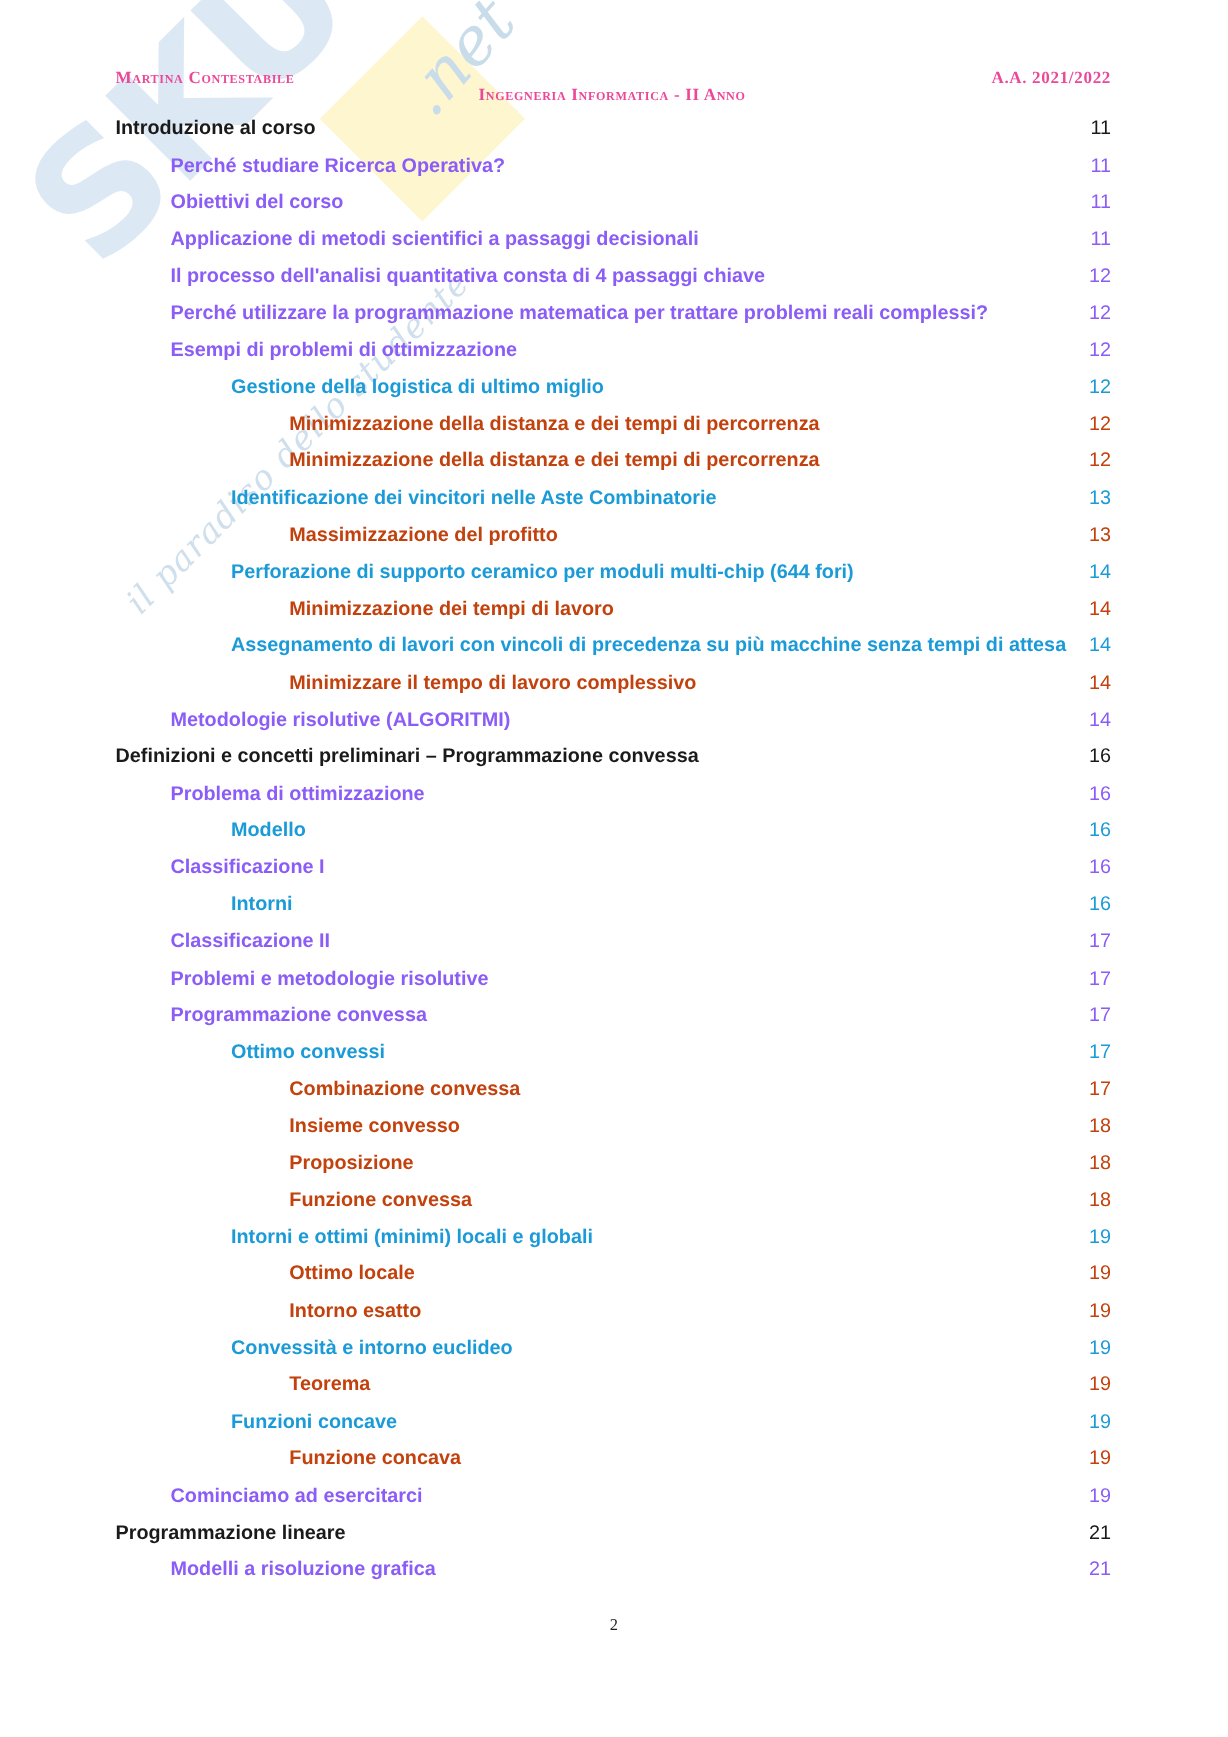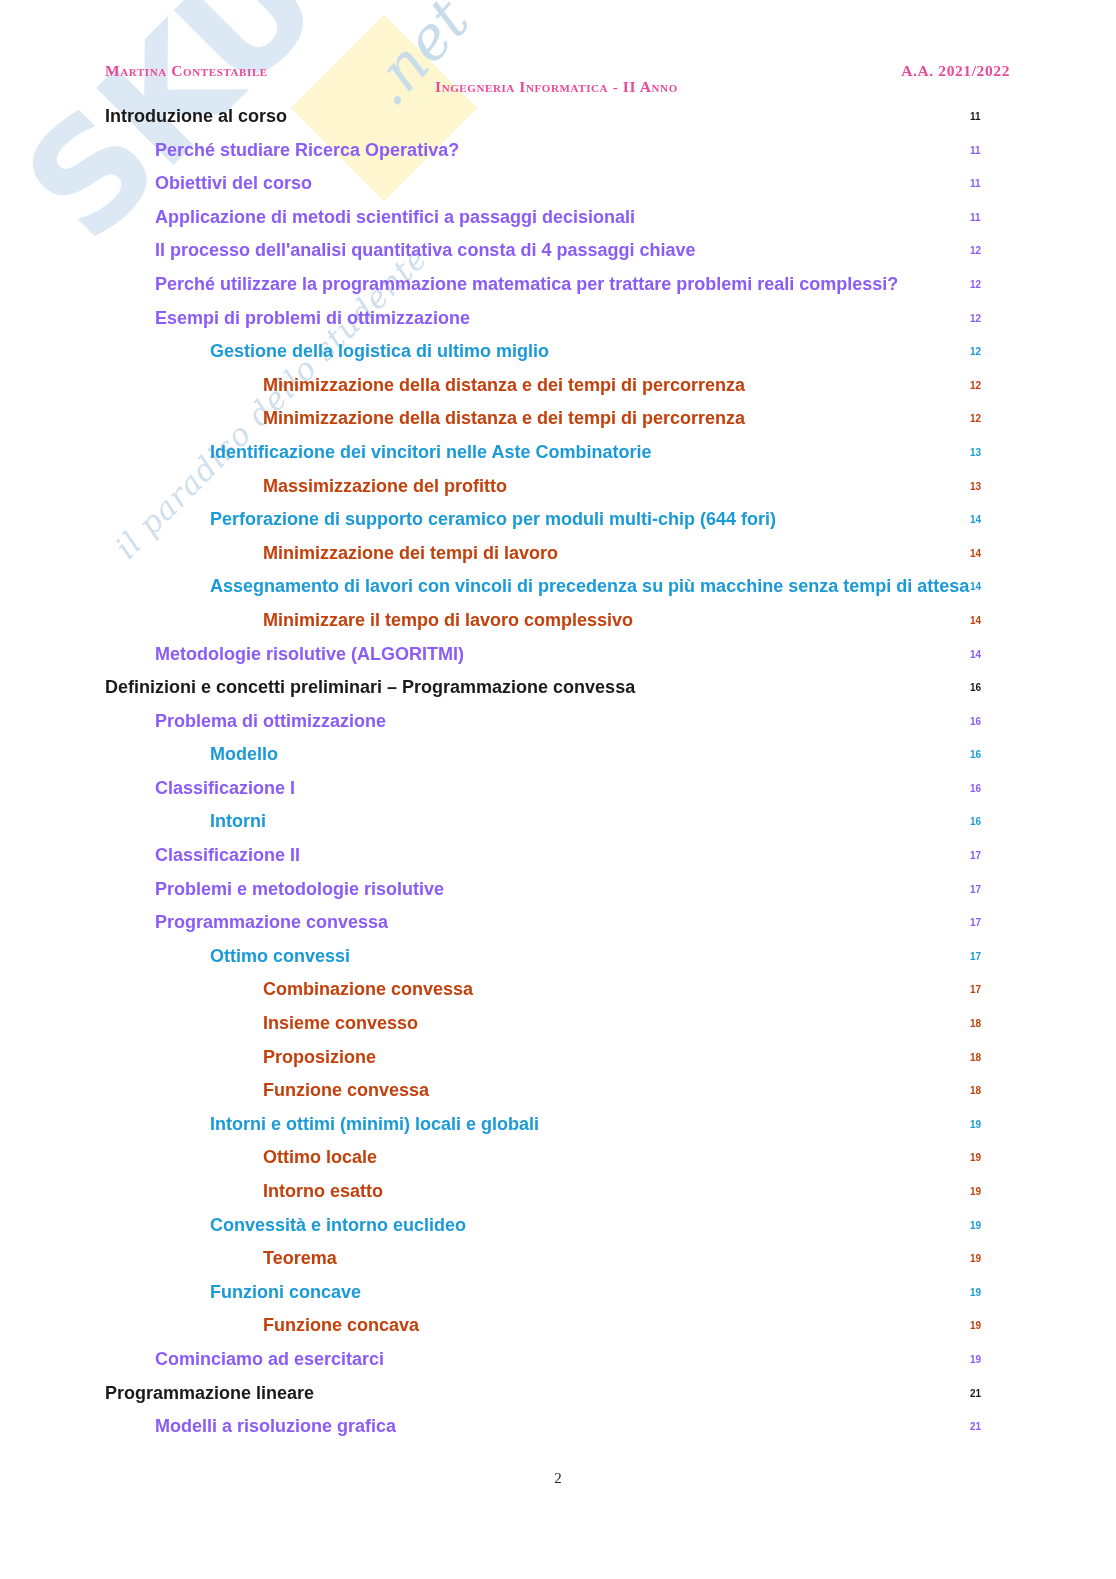--- a/index.html
+++ b/index.html
@@ -119,22 +119,23 @@
     top: 0;
     font-weight: bold;
     font-size: 18px;
     white-space: nowrap;
   }
   .toc-page {
     position: absolute;
     top: 0;
     right: 106px;
     width: 40px;
-    font-weight: bold;
-    font-size: 10px;
+    text-align: right;
+    font-weight: normal;
+    font-size: 18px;
   }
 
   
   .lvl1 .toc-title { left: 105px; }
   .lvl2 .toc-title { left: 155px; }
   .lvl3 .toc-title { left: 210px; }
   .lvl4 .toc-title { left: 263px; }
 
   
   .lvl1 .toc-title, .lvl1 .toc-page { color: #1a1a1a; }

